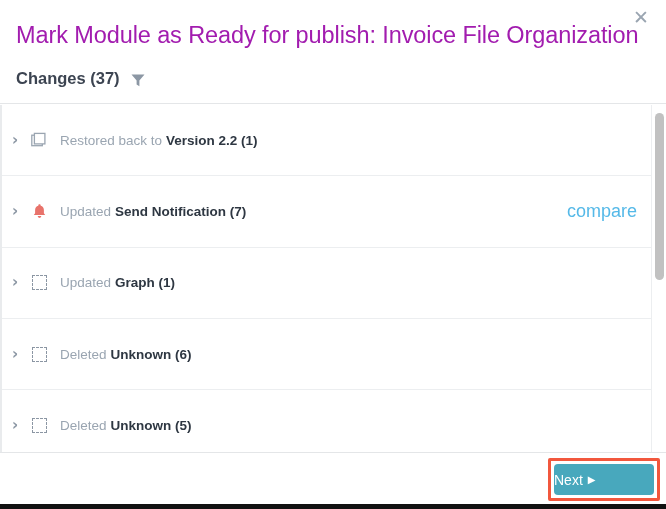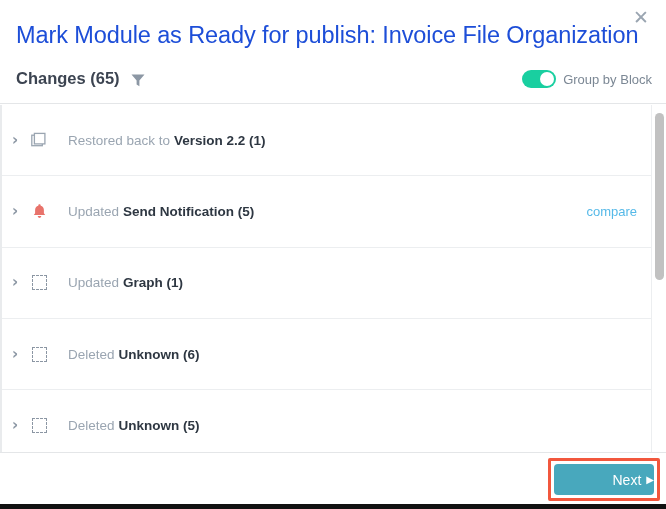--- a/index.html
+++ b/index.html
@@ -45,21 +45,21 @@
     cursor: pointer;
     font-family: "DejaVu Sans", sans-serif;
   }
 
   .modal-title {
     position: absolute;
     top: 22px;
     left: 16px;
     font-size: 23.5px;
     font-weight: 400;
-    color: #1d4ed8;
+    color: #a21caf;
     letter-spacing: -0.1px;
     white-space: nowrap;
   }
 
   .subheader {
     position: absolute;
     top: 68px;
     left: 0;
     width: 666px;
     height: 30px;
@@ -155,36 +155,36 @@
     width: 26px;
     flex: none;
     display: flex;
     align-items: center;
     justify-content: center;
   }
 
   .row-text {
     font-size: 13.5px;
     white-space: nowrap;
-    margin-left: 16px;
+    margin-left: 8px;
   }
   .row-action {
     color: #9aa5b1;
     font-weight: 400;
   }
   .row-target {
     color: #2e3742;
     font-weight: bold;
     margin-left: 4px;
   }
 
   .compare-link {
     position: absolute;
     right: 29px;
-    font-size: 13px;
+    font-size: 18px;
     color: #55b9e8;
     cursor: pointer;
   }
 
   
   .ph-icon {
     width: 15px;
     height: 15px;
     border: 1px dashed #8b96a3;
   }
@@ -239,21 +239,21 @@
     height: 31px;
     background: #48a8bd;
     border: none;
     border-radius: 4px;
     color: #ffffff;
     font-size: 14px;
     font-family: "Liberation Sans", sans-serif;
     cursor: pointer;
     display: flex;
     align-items: center;
-    justify-content: flex-end;
+    justify-content: flex-start;
     gap: 5px;
   }
   .next-btn .caret {
     font-size: 10px;
     font-family: "DejaVu Sans", sans-serif;
     line-height: 1;
   }
 
   .bottom-bar {
     position: absolute;
@@ -270,34 +270,28 @@
 <div id="app">
 
   <div class="modal-header">
 
     <div class="close-btn">✕</div>
 
     <div class="modal-title">Mark Module as Ready for publish: Invoice File Organization</div>
 
     <div class="subheader">
 
-      <div class="changes-label">Changes (65)</div>
+      <div class="changes-label">Changes (37)</div>
 
       <div class="filter-icon">
         <svg width="16" height="16" viewBox="0 0 16 16" aria-hidden="true">
           <path d="M1.5 2.6 L14.5 2.6 L9.4 8.4 L9.4 14.2 L6.6 12.4 L6.6 8.4 Z" fill="#8c97a4"></path>
         </svg>
       </div>
 
-      <div class="toggle-group">
-        <div class="toggle">
-          <div class="knob"></div>
-        </div>
-        <span class="toggle-label">Group by Block</span>
-      </div>
 
     </div>
   </div>
 
   <div class="list-scroll">
 
     <div class="change-row">
       <span class="row-chevron">›</span>
       <span class="row-icon">
         <svg width="17" height="17" viewBox="0 0 17 17" aria-hidden="true">
@@ -312,21 +306,21 @@
 
     <div class="change-row">
       <span class="row-chevron">›</span>
       <span class="row-icon">
         <svg width="17" height="17" viewBox="0 0 17 17" aria-hidden="true">
           <path d="M8.5 1.3 c0.7 0 1.2 0.5 1.2 1.1 v0.4 c2 0.5 3.2 2.2 3.2 4.3 v3.1 l1.3 1.7 h-11.4 l1.3-1.7 v-3.1 c0-2.1 1.2-3.8 3.2-4.3 v-0.4 c0-0.6 0.5-1.1 1.2-1.1 z" fill="#e8736b"></path>
           <path d="M6.7 13.1 h3.6 a1.8 1.8 0 0 1 -3.6 0 z" fill="#e8736b"></path>
         </svg>
       </span>
       <span class="row-text">
-        <span class="row-action">Updated</span><span class="row-target">Send Notification (5)</span>
+        <span class="row-action">Updated</span><span class="row-target">Send Notification (7)</span>
       </span>
       <span class="compare-link">compare</span>
     </div>
 
     <div class="change-row">
       <span class="row-chevron">›</span>
       <span class="row-icon">
         <span class="ph-icon"></span>
       </span>
       <span class="row-text">

